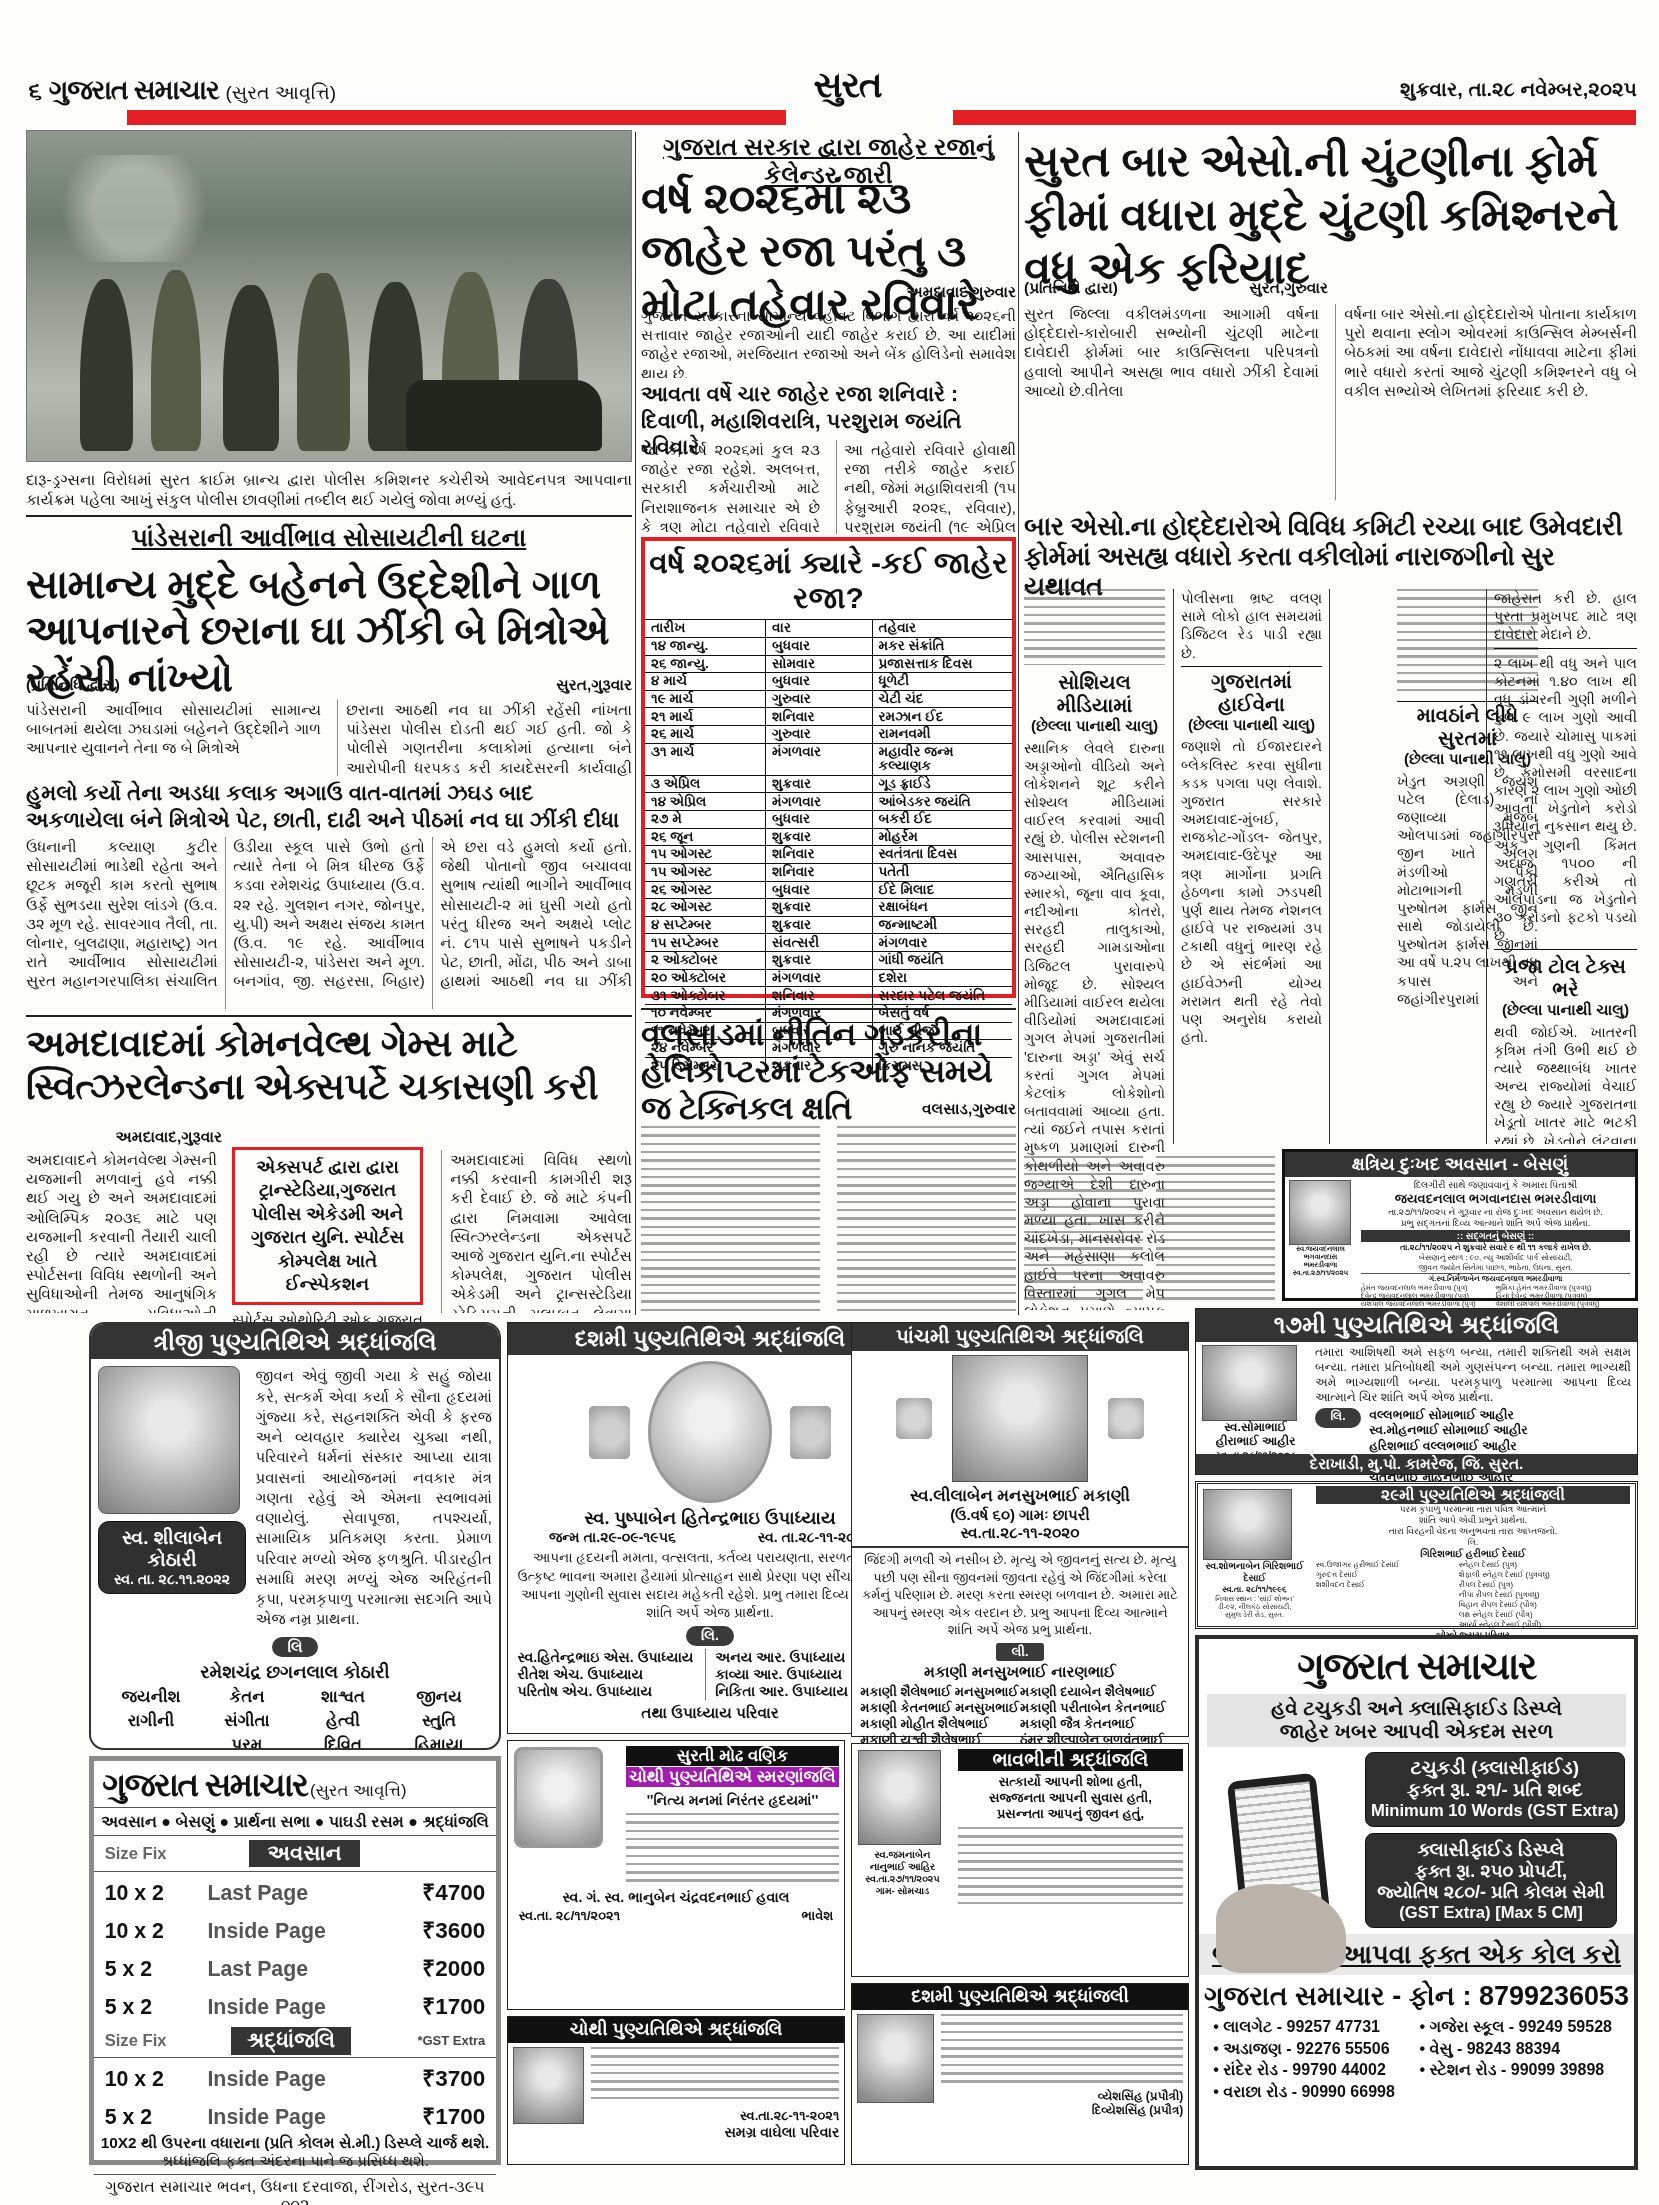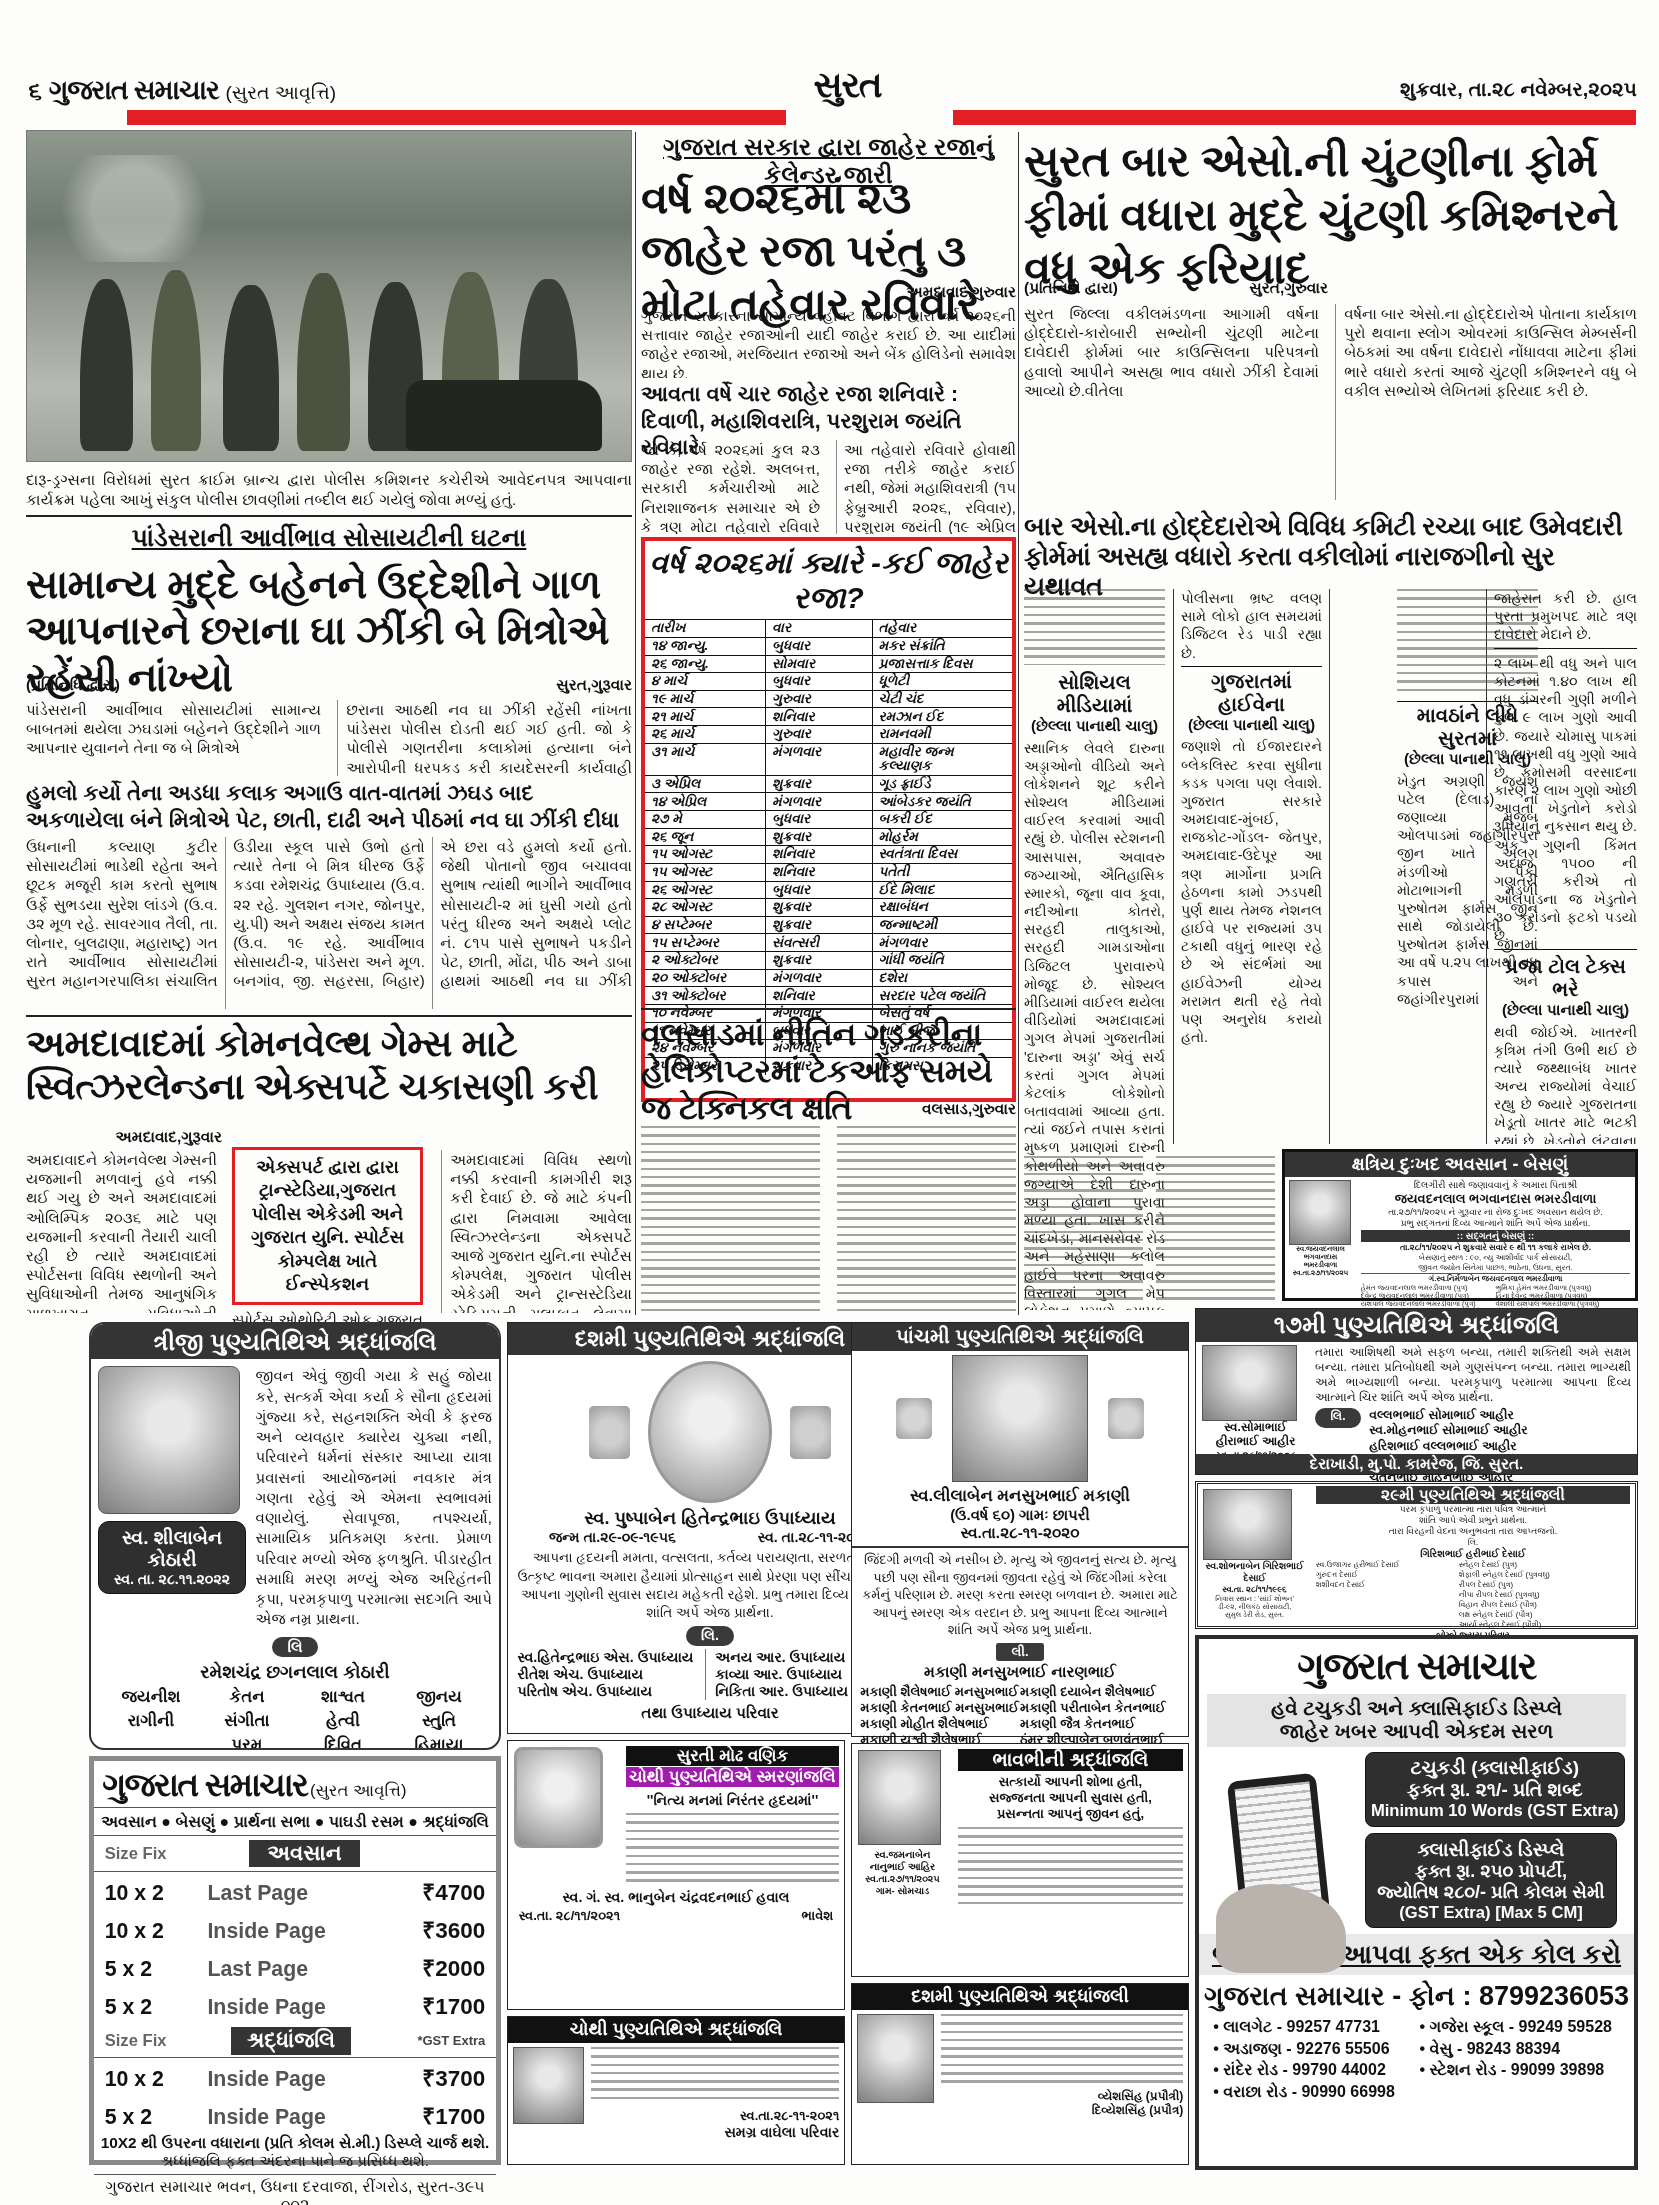--- a/index.html
+++ b/index.html
@@ -98,21 +98,21 @@
   <div class="abs body-txt" style="left:441px;top:1150px;width:191px;height:163px;overflow:hidden;border-left:0.6px solid #888;padding-left:8.3px;">અમદાવાદમાં વિવિધ સ્થળો નક્કી કરવાની કામગીરી શરૂ કરી દેવાઈ છે. જે માટે કંપની દ્વારા નિમવામા આવેલા સ્વિત્ઝરલેન્ડના એક્સપર્ટે આજે ગુજરાત યુનિ.ના સ્પોર્ટસ કોમ્પલેક્ષ, ગુજરાત પોલીસ એકેડમી અને ટ્રાન્સસ્ટેડિયા સ્ટેડિયમની મુલાકાત લેવામા આવી હતી અને વિવિધ ફેસિલિટી-સુવિધાઓની ચકાસણી કરાઈ હતી.</div>
 
   <div class="abs kicker" style="left:641px;top:133px;width:375px;font-size:24px;">ગુજરાત સરકાર દ્વારા  જાહેર રજાનું કેલેન્ડર જારી</div>
   <div class="abs hl" style="left:641px;top:172px;width:375px;font-size:44px;line-height:1.2;">વર્ષ ૨૦૨૬માં ૨૩ જાહેર રજા પરંતુ ૩ મોટા તહેવાર રવિવારે</div>
   <div class="abs dateline r" style="left:641px;top:283px;width:375px;">અમદાવાદ,ગુરુવાર</div>
   <div class="abs body-txt" style="left:641px;top:306px;width:375px;height:72px;overflow:hidden;">ગુજરાત સરકારના સામાન્ય વહીવટ વિભાગ દ્વારા  વર્ષ ૨૦૨૬ની સત્તાવાર જાહેર રજાઓની યાદી જાહેર કરાઈ છે.  આ યાદીમાં જાહેર રજાઓ, મરજિયાત રજાઓ અને બેંક હોલિડેનો સમાવેશ થાય છે.</div>
   <div class="abs b" style="left:641px;top:381px;width:375px;font-size:21.3px;line-height:1.25;">આવતા વર્ષે ચાર જાહેર રજા શનિવારે : દિવાળી, મહાશિવરાત્રિ, પરશુરામ જયંતિ રવિવારે</div>
   <div class="abs body-txt" style="left:641px;top:440px;width:179px;height:94px;overflow:hidden;">જો કે, વર્ષ ૨૦૨૬માં કુલ ૨૩ જાહેર રજા રહેશે. અલબત્ત, સરકારી કર્મચારીઓ માટે નિરાશાજનક સમાચાર એ છે કે ત્રણ મોટા તહેવારો રવિવારે આવતા હોવાથી તે રજાઓનો અલગથી લાભ નહીં મળે.</div>
   <div class="abs body-txt" style="left:836px;top:440px;width:180px;height:94px;overflow:hidden;border-left:0.6px solid #888;padding-left:7.1px;">આ તહેવારો રવિવારે હોવાથી રજા તરીકે જાહેર કરાઈ નથી, જેમાં મહાશિવરાત્રી (૧૫ ફેબ્રુઆરી ૨૦૨૬, રવિવાર), પરશુરામ જયંતી (૧૯ એપ્રિલ ૨૦૨૬, રવિવાર) અને દિવાળી (૦૮ નવેમ્બર ૨૦૨૬ રવિવાર) સામેલ છે.</div>
 
-  <div class="abs htable" style="left:641px;top:537px;width:375px;height:565px;font-style:italic;">
+  <div class="abs htable" style="left:641px;top:537px;width:375px;height:461px;">
     <div class="htitle" style="font-size:30px;padding:4.7px 0 3.6px 0;">વર્ષ ૨૦૨૬માં ક્યારે -કઈ જાહેર રજા?</div>
     <div class="trow" style="border-top:1.8px solid #111;">
       <div class="tcell c0">તારીખ</div>
       <div class="tcell c1">વાર</div>
       <div class="tcell c2">તહેવાર</div>
     </div>
     <div>
         <div class="trow">
           <div class="tcell c0">૧૪ જાન્યુ.</div>
           <div class="tcell c1">બુધવાર</div>

